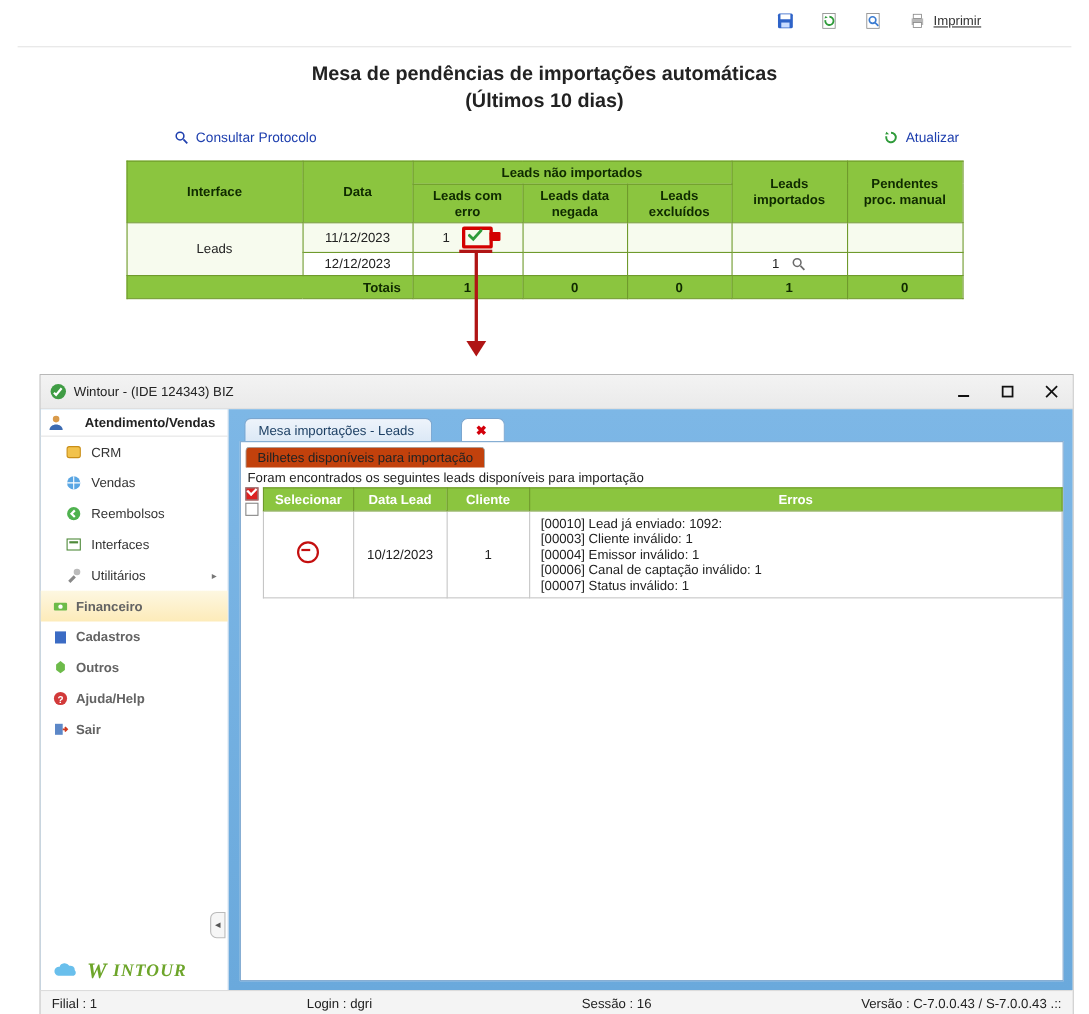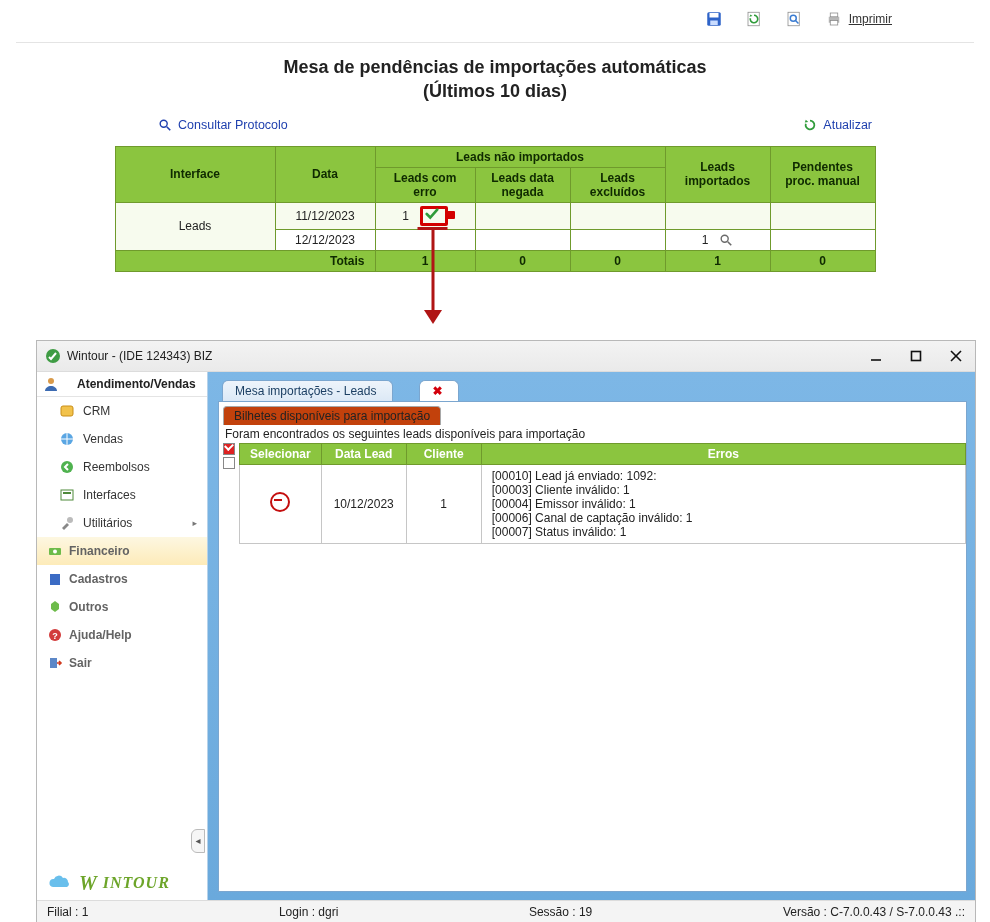--- a/index.html
+++ b/index.html
@@ -418,16 +418,16 @@
             </tbody>
           </table>
         </div>
       </div>
     </div>
   </div>
 
   <div class="statusbar">
     <span class="status-seg">Filial : 1</span>
     <span class="status-seg">Login : dgri</span>
-    <span class="status-seg">Sessão : 19</span>
+    <span class="status-seg">Sessão : 16</span>
     <span class="status-seg">Versão : C-7.0.0.43 / S-7.0.0.43  .::</span>
   </div>
 </div>
 
 </body></html>

